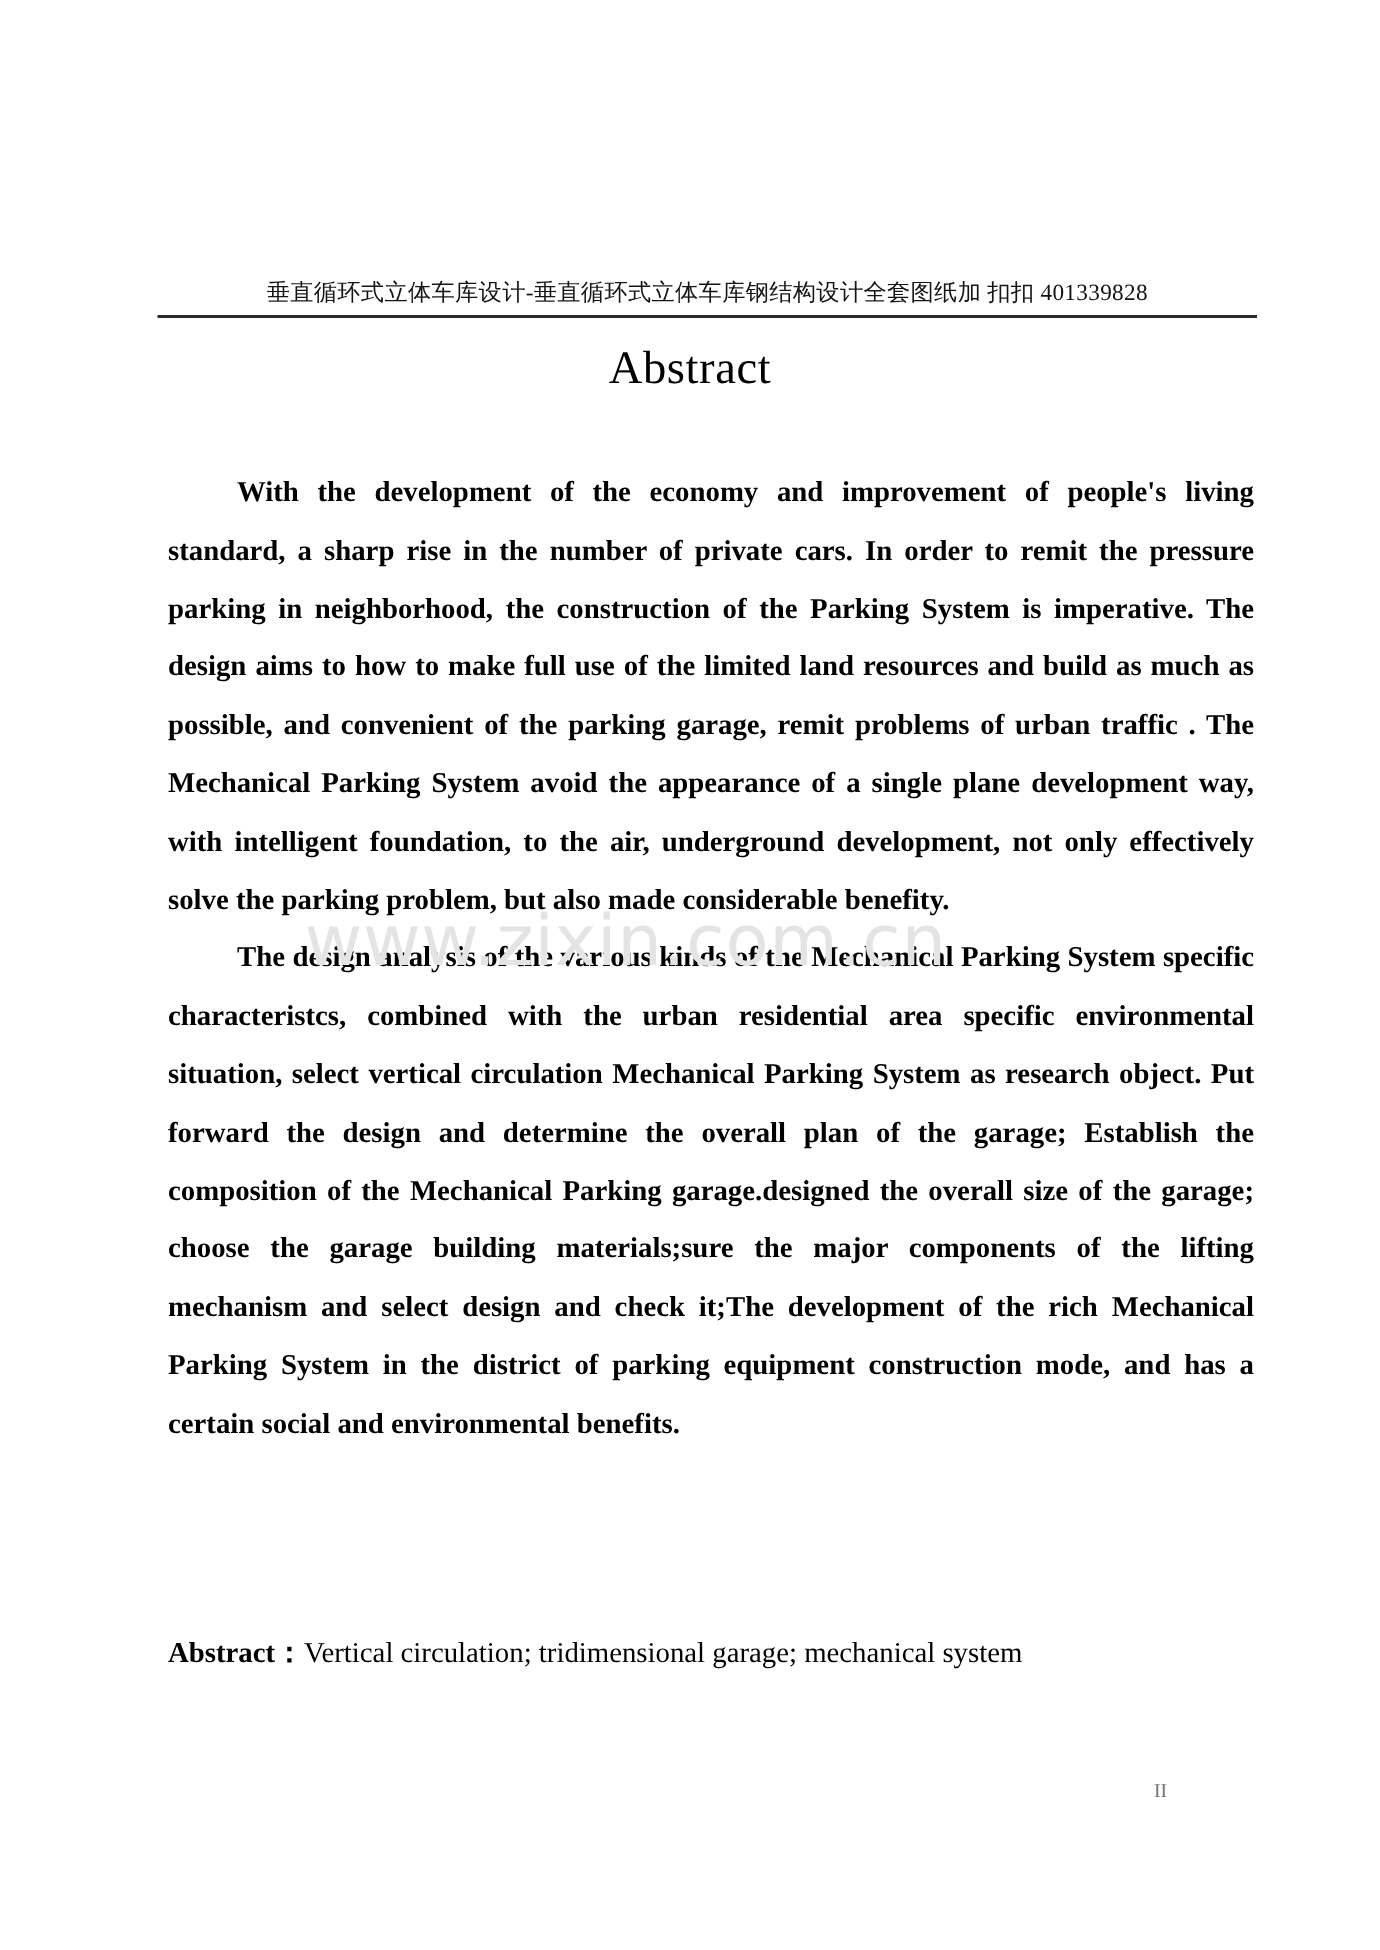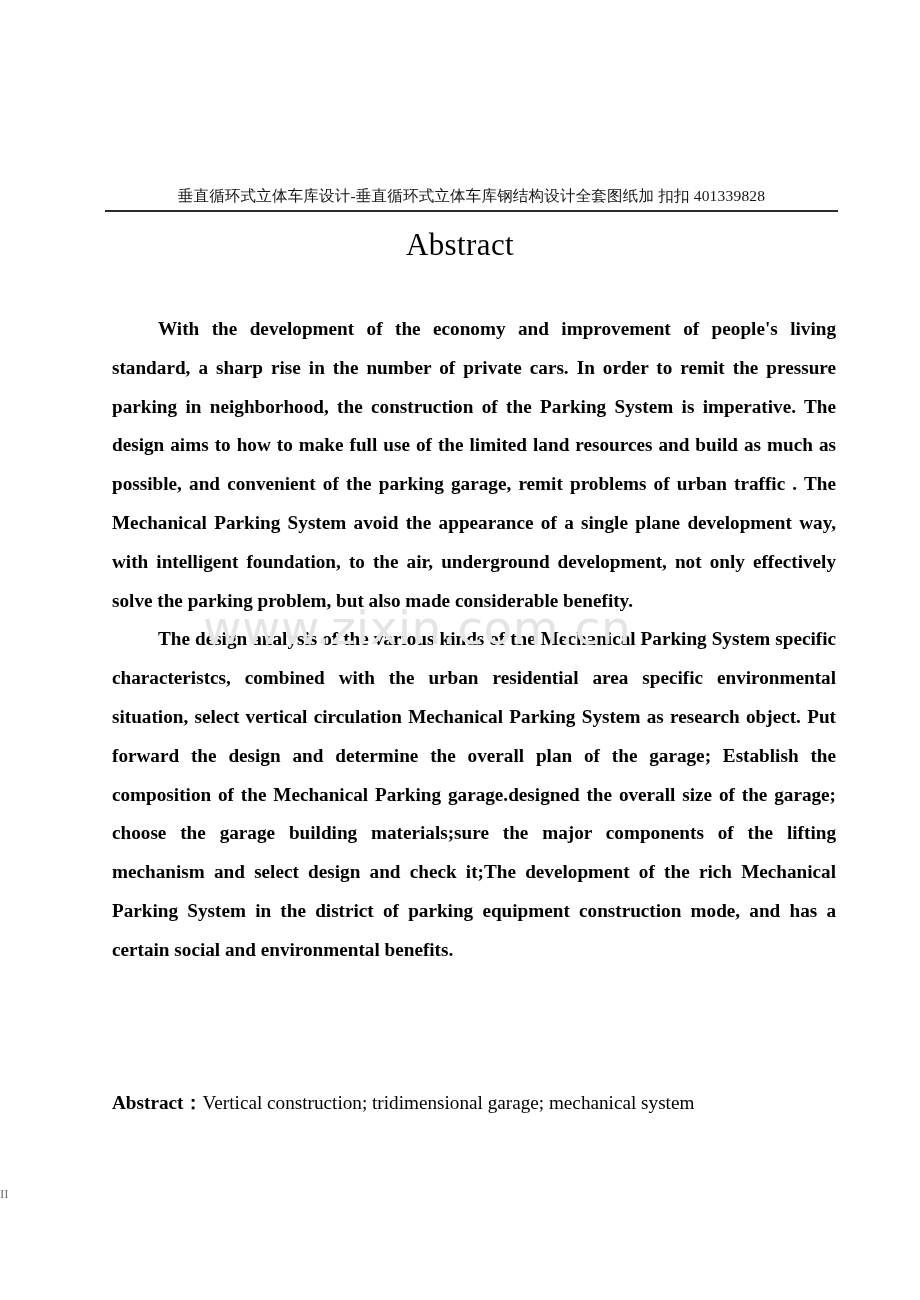--- a/index.html
+++ b/index.html
@@ -105,21 +105,21 @@
   .keywords .kw-value {
     font-weight: normal;
   }
 
   
   .footer {
     position: absolute;
     left: 0;
     top: 1186px;
     width: 778px;
-    text-align: left;
+    text-align: right;
     font-size: 13px;
     color: #737373;
   }
 </style>
 </head>
 <body>
 
 <div class="page">
 
   <div class="header-zone">
@@ -130,18 +130,18 @@
   <div class="doc-title">Abstract</div>
 
   <div class="body-block">
     <p class="para indent">With the development of the economy and improvement of people's living standard, a sharp rise in the number of private cars. In order to remit the pressure parking in neighborhood, the construction of the Parking System is imperative. The design aims to how to make full use of the limited land resources and build as much as possible, and convenient of the parking garage, remit problems of urban traffic . The Mechanical Parking System avoid the appearance of a single plane development way, with intelligent foundation, to the air, underground development, not only effectively solve the parking problem, but also made considerable benefity.</p>
     <p class="para indent">The design analysis of the various kinds of the Mechanical Parking System specific characteristcs, combined with the urban residential area specific environmental situation, select vertical circulation Mechanical Parking System as research object. Put forward the design and determine the overall plan of the garage; Establish the composition of the Mechanical Parking garage.designed the overall size of the garage; choose the garage building materials;sure the major components of the lifting mechanism and select design and check it;The development of the rich Mechanical Parking System in the district of parking equipment construction mode, and has a certain social and environmental benefits.</p>
   </div>
 
   <div class="watermark">www.zixin.com.cn</div>
 
   <div class="keywords">
-    <span class="kw-label">Abstract：</span><span class="kw-value">Vertical construction; tridimensional garage; mechanical system</span>
+    <span class="kw-label">Abstract：</span><span class="kw-value">Vertical circulation; tridimensional garage; mechanical system</span>
   </div>
 
   <div class="footer">II</div>
 
 </div>
 
 </body></html>

